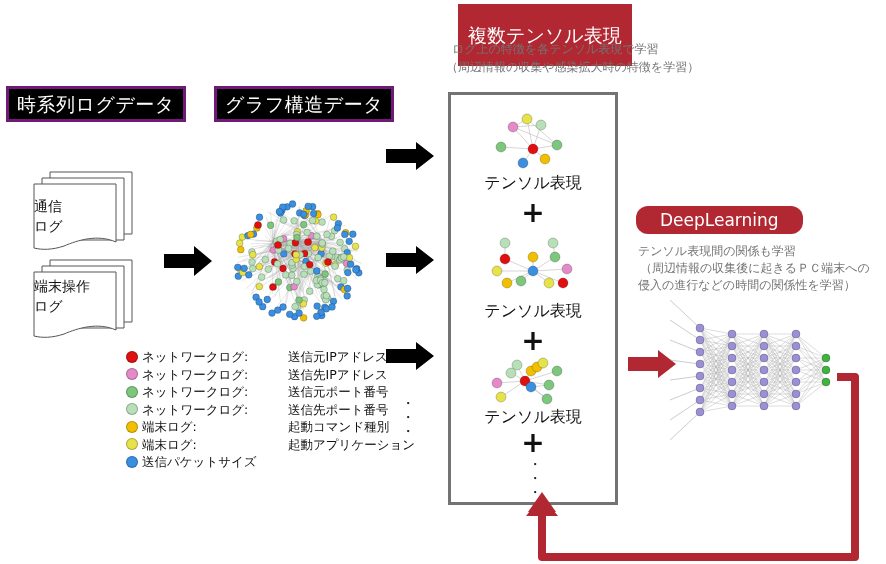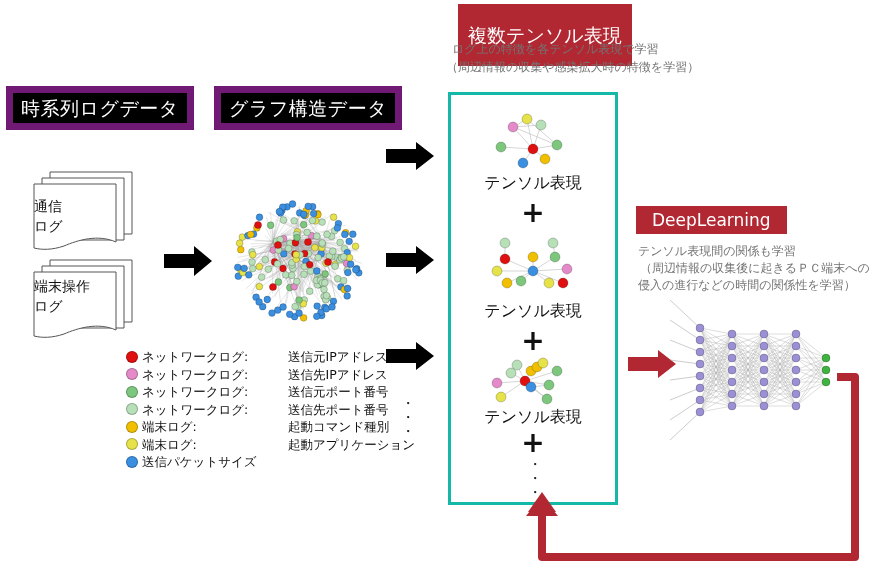--- a/index.html
+++ b/index.html
@@ -1,18 +1,18 @@
 <!DOCTYPE html>
 <html><head>
 <meta charset="utf-8">
 <style>
   html,body{margin:0;padding:0;background:#fff;}
   body{width:886px;height:564px;position:relative;overflow:hidden;font-family:"DejaVu Sans","Liberation Sans",sans-serif;color:#111;}
   .abs{position:absolute;}
-  .black-label{background:#000;color:#fff;font-size:19px;line-height:30px;padding:0 8px;border:7px solid #701a75;white-space:nowrap;letter-spacing:0.5px;}
+  .black-label{background:#000;color:#fff;font-size:19px;line-height:30px;padding:0 8px;border:3px solid #701a75;white-space:nowrap;letter-spacing:0.5px;}
   .red-label{background:#b22832;color:#fff;white-space:nowrap;}
   .desc{font-size:12px;line-height:15px;color:#737373;white-space:nowrap;}
   .doc-text{font-size:14px;line-height:20px;text-align:left;color:#111;}
   .tensor-label{font-size:16px;text-align:center;width:100%;white-space:nowrap;}
   .plus{font-size:28px;font-weight:bold;text-align:center;width:100%;line-height:28px;}
   .legend-row{display:flex;align-items:center;font-size:12.5px;line-height:17.5px;white-space:nowrap;}
   .legend-row .dot{width:10px;height:10px;border-radius:50%;margin-right:4px;border:1px solid rgba(0,0,0,0.25);flex:none;}
   .legend-row .cat{width:146px;}
   .vdots{font-size:14px;line-height:14px;text-align:center;}
 </style>
@@ -533,21 +533,21 @@
     <path d="M0 7 H30 V0 L48 14 L30 28 V21 H0 Z" fill="#000"></path>
   </svg>
 <svg class="abs" style="left:386px;top:342px;" width="48" height="28">
     <path d="M0 7 H30 V0 L48 14 L30 28 V21 H0 Z" fill="#000"></path>
   </svg>
 
 <div class="abs red-label" style="left:434px;top:4px;font-size:19px;line-height:30px;padding:16px 10px;margin-left:24px;">複数テンソル表現</div>
 <div class="abs desc" style="left:452px;top:42px;">ログ上の特徴を各テンソル表現で学習</div>
 <div class="abs desc" style="left:446px;top:60px;">（周辺情報の収集や感染拡大時の特徴を学習）</div>
 
-<div class="abs" style="left:448px;top:92px;width:170px;height:413px;border:3px solid #14b8a6;box-sizing:border-box;">
+<div class="abs" style="left:448px;top:92px;width:170px;height:413px;border:3px solid #737373;box-sizing:border-box;">
   <svg class="abs" id="tensor-graph-1" style="left:42px;top:10px;" width="80" height="64">
       <line x1="34" y1="14" x2="40" y2="44" stroke="#bbb" stroke-width="0.6"></line>
       <line x1="20" y1="22" x2="40" y2="44" stroke="#bbb" stroke-width="0.6"></line>
       <line x1="48" y1="20" x2="40" y2="44" stroke="#bbb" stroke-width="0.6"></line>
       <line x1="8" y1="42" x2="40" y2="44" stroke="#bbb" stroke-width="0.6"></line>
       <line x1="64" y1="40" x2="40" y2="44" stroke="#bbb" stroke-width="0.6"></line>
       <line x1="34" y1="14" x2="20" y2="22" stroke="#bbb" stroke-width="0.6"></line>
       <line x1="20" y1="22" x2="48" y2="20" stroke="#bbb" stroke-width="0.6"></line>
       <line x1="34" y1="14" x2="64" y2="40" stroke="#bbb" stroke-width="0.6"></line>
       <line x1="20" y1="22" x2="64" y2="40" stroke="#bbb" stroke-width="0.6"></line>
@@ -619,21 +619,21 @@
     </svg>
   <div class="abs tensor-label" style="top:312px;">テンソル表現</div>
   <div class="abs plus" style="top:334px;">+</div>
   <div class="abs vdots" style="left:77px;top:362px;width:14px;">
     <div>・</div>
     <div>・</div>
     <div>・</div>
   </div>
 </div>
 
-<div class="abs red-label" style="left:636px;top:206px;font-size:17px;line-height:28px;padding:0 16px;">DeepLearning</div>
+<div class="abs red-label" style="left:636px;top:206px;font-size:17px;line-height:28px;padding:0 24px;border-radius:12px;">DeepLearning</div>
 <div class="abs desc" style="left:638px;top:244px;">テンソル表現間の関係も学習</div>
 <div class="abs desc" style="left:640px;top:261px;">（周辺情報の収集後に起きるＰＣ端末への</div>
 <div class="abs desc" style="left:638px;top:278px;">侵入の進行などの時間の関係性を学習）</div>
 
 <svg class="abs" style="left:628px;top:350px;" width="48" height="28">
   <path d="M0 7 H30 V0 L48 14 L30 28 V21 H0 Z" fill="#b22832"></path>
 </svg>
 
 <svg class="abs" id="nn" style="left:670px;top:300px;" width="168" height="150">
     <line x1="0" y1="0" x2="30" y2="28" stroke="#999" stroke-width="0.5"></line>

